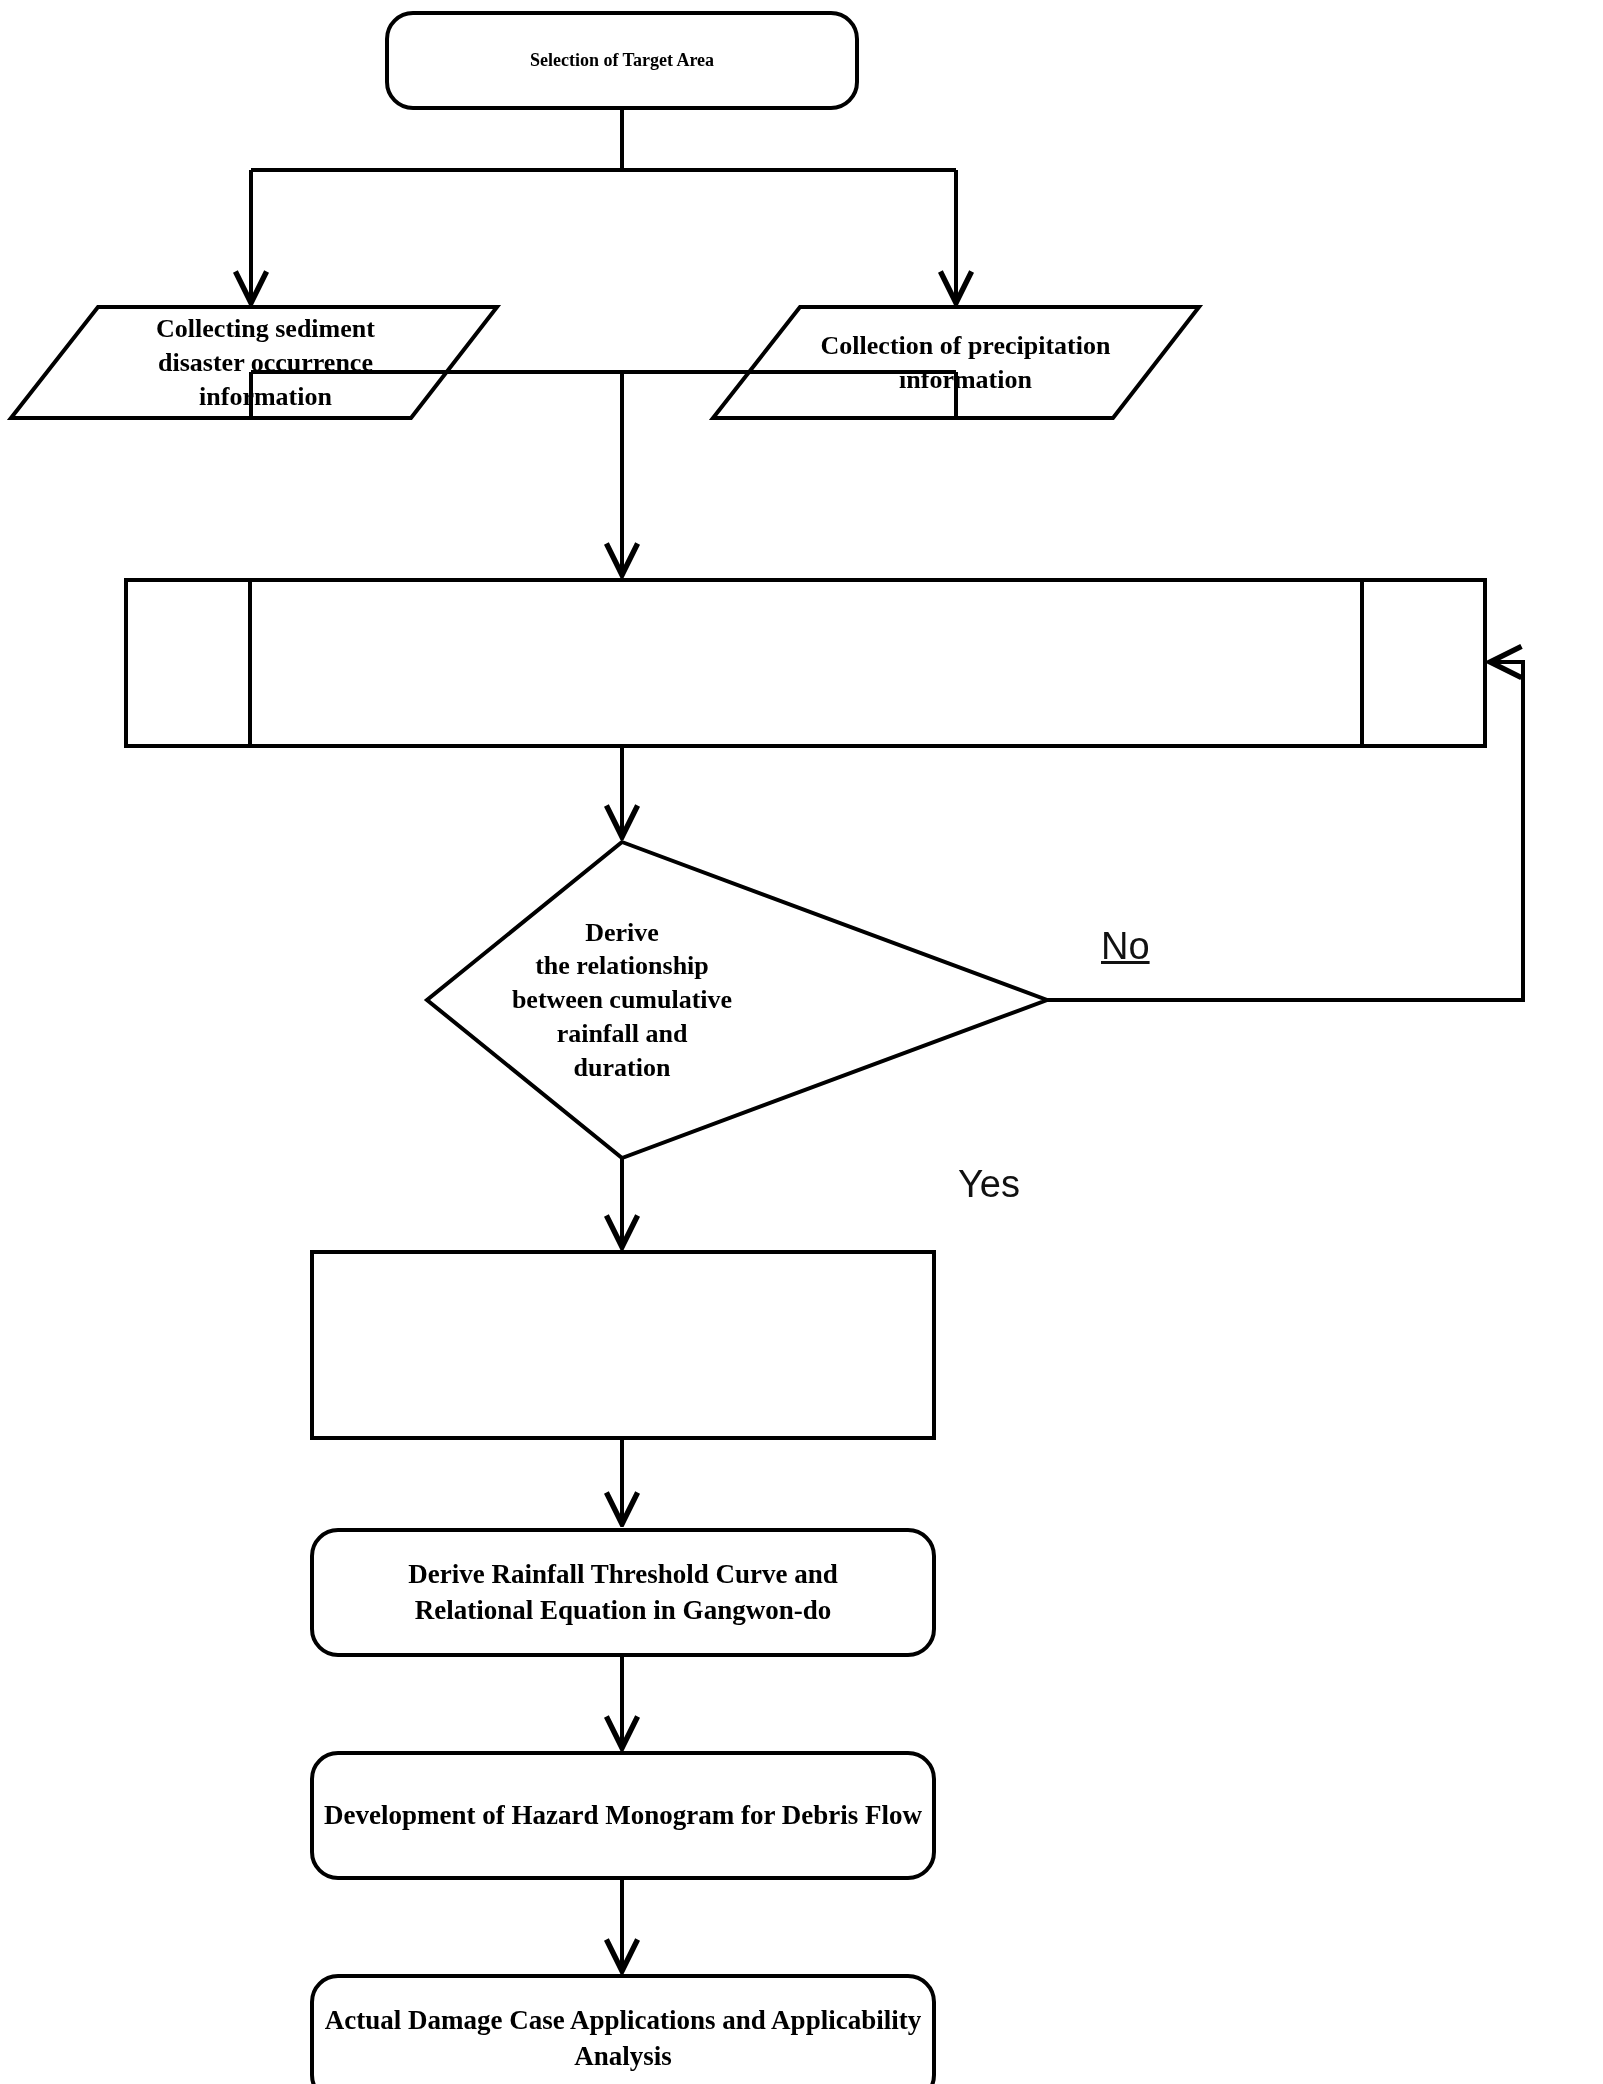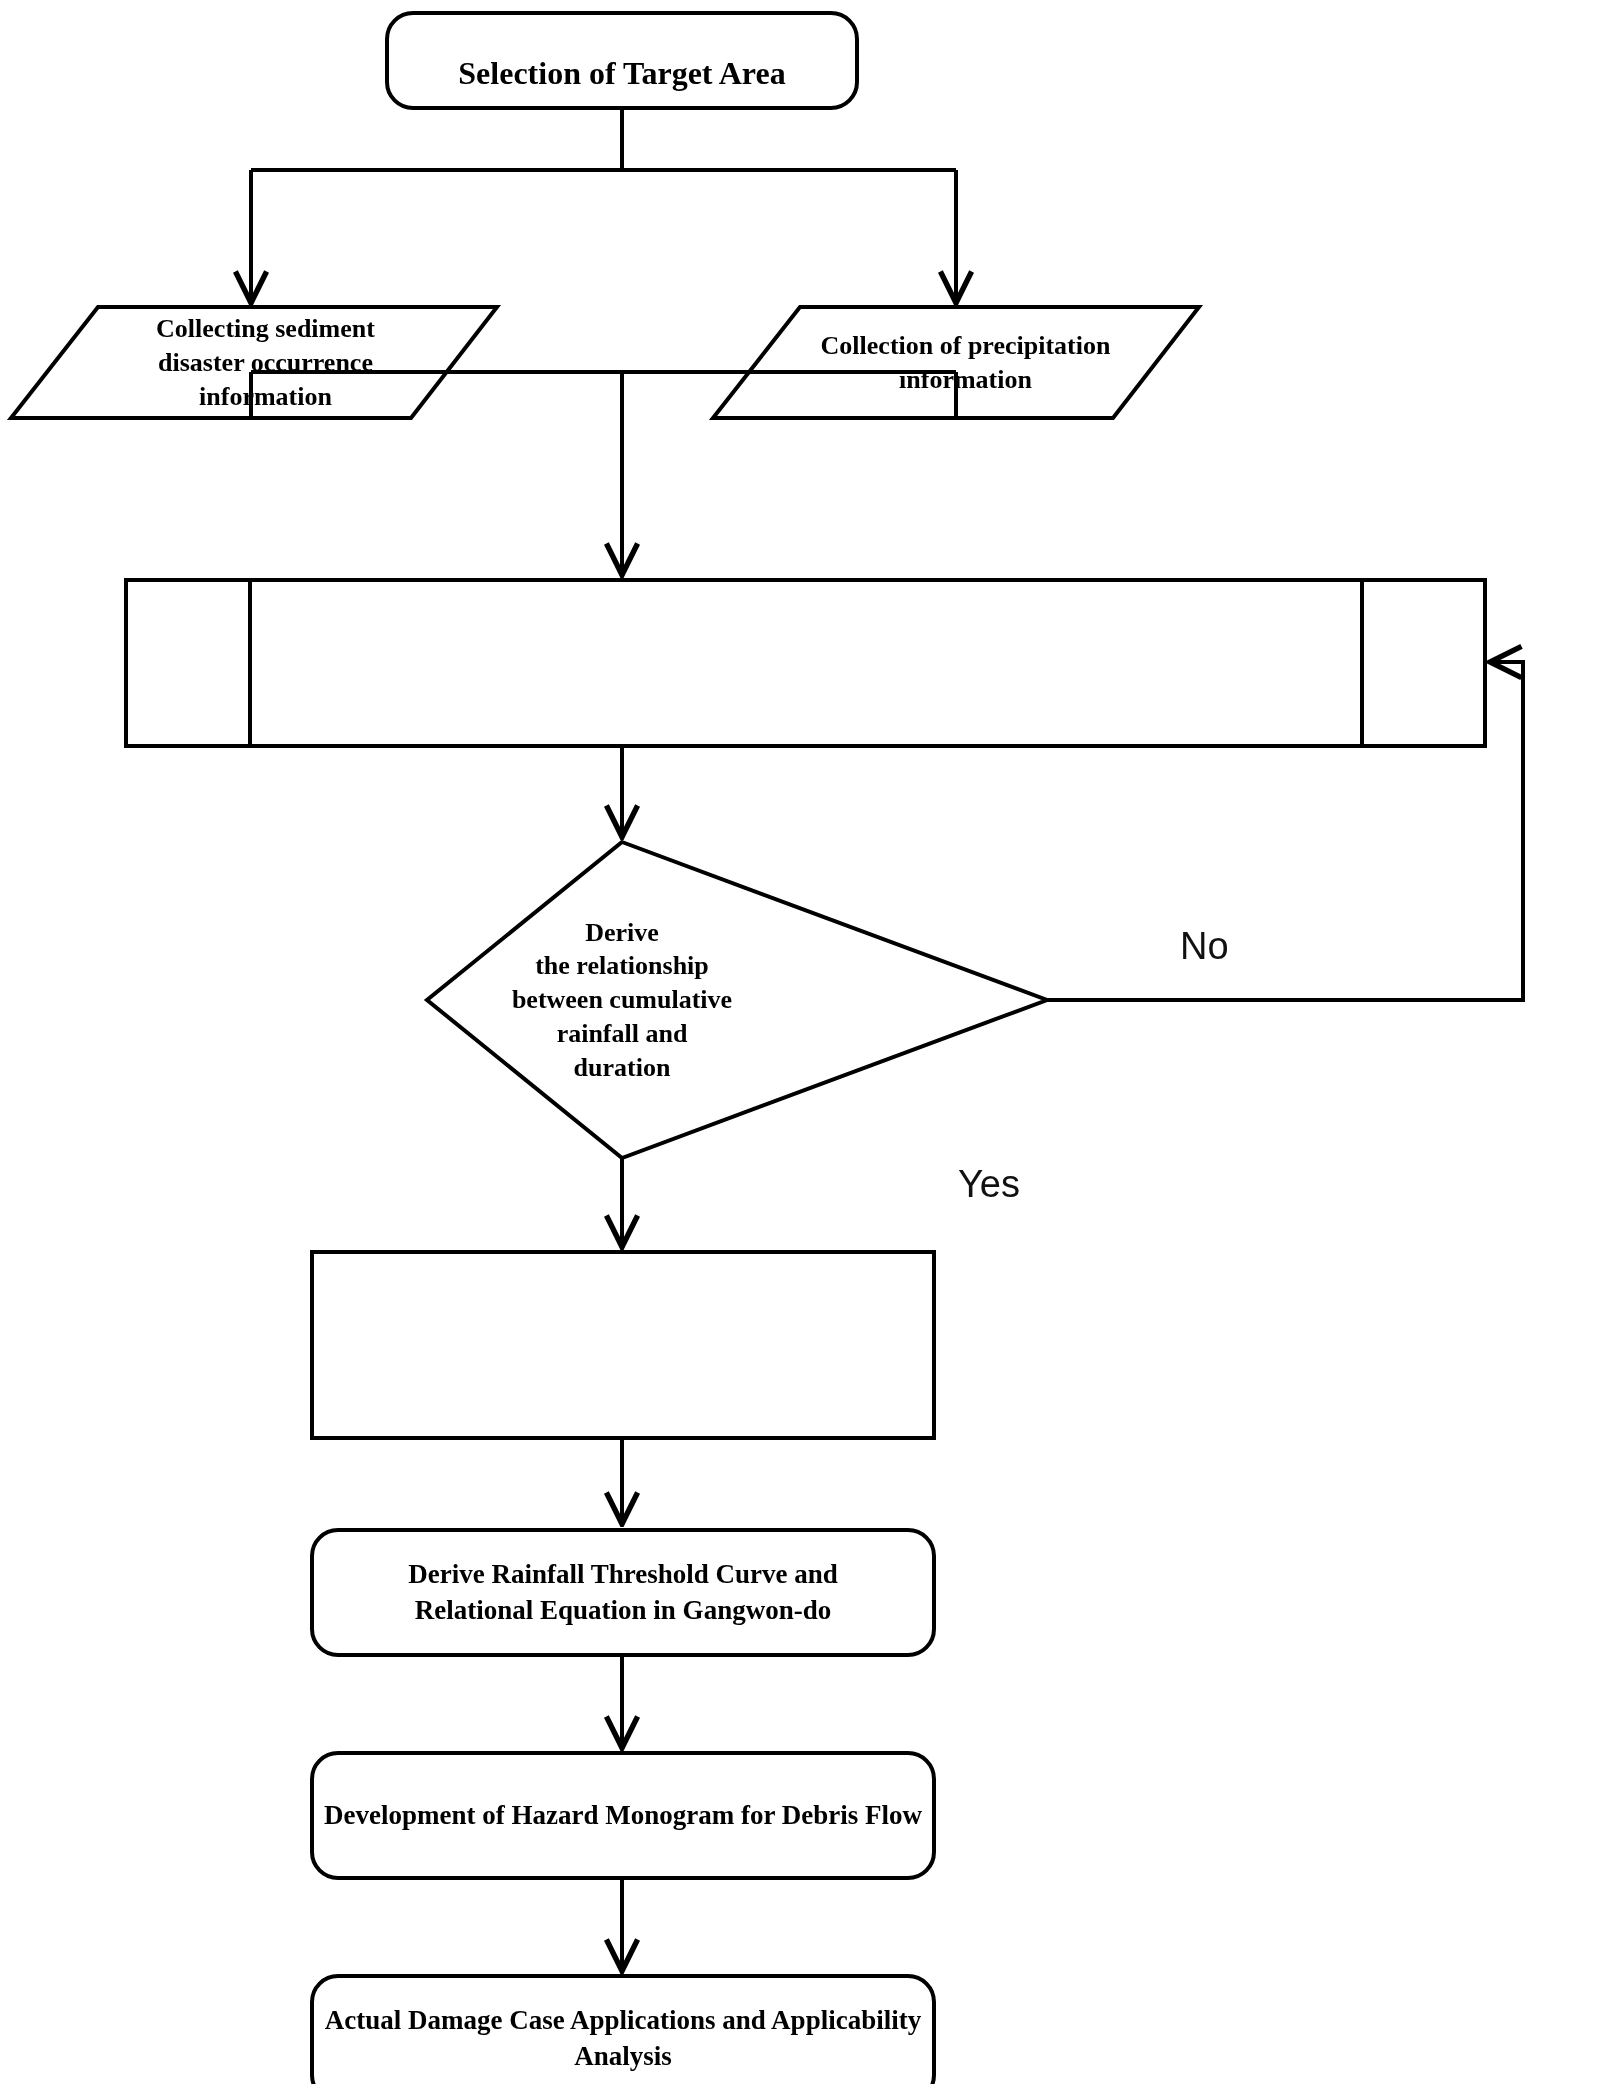--- a/index.html
+++ b/index.html
@@ -84,21 +84,21 @@
       <path d="M622,1655 L622,1745" marker-end="url(#arrow)"></path>
 
       <rect x="312" y="1753" width="622" height="125" rx="26" ry="26"></rect>
 
       <path d="M622,1878 L622,1968" marker-end="url(#arrow)"></path>
 
       <rect x="312" y="1976" width="622" height="125" rx="26" ry="26"></rect>
     </g>
   </svg>
 
-  <div class="node-label" style="left:387px;top:26px;width:470px;height:95px;font-size:32px;">Selection of Target Area</div>
+  <div class="node-label" style="left:387px;top:13px;width:470px;height:95px;font-size:18px;">Selection of Target Area</div>
 
   <div class="node-label" style="left:118px;top:305px;width:295px;height:116px;font-size:26px;">Collecting sediment
 disaster occurrence
 information</div>
 
   <div class="node-label" style="left:808px;top:305px;width:315px;height:116px;font-size:26px;">Collection of precipitation
 information</div>
 
 
   <div class="node-label" style="left:492px;top:865px;width:260px;height:270px;font-size:26px;">Derive
@@ -109,17 +109,17 @@
 
 
   <div class="node-label" style="left:322px;top:1753px;width:602px;height:125px;font-size:27px;">Development of Hazard Monogram for Debris Flow</div>
 
   <div class="node-label" style="left:322px;top:1530px;width:602px;height:125px;font-size:27px;">Derive Rainfall Threshold Curve and
 Relational Equation in Gangwon-do</div>
 
   <div class="node-label" style="left:322px;top:1976px;width:602px;height:125px;font-size:27px;">Actual Damage Case Applications and Applicability
 Analysis</div>
 
-  <div class="branch-label" style="left:1180px;top:925px;font-size:38px;">No</div>
+  <div class="branch-label" style="left:1101px;top:925px;font-size:38px;text-decoration:underline;">No</div>
 
   <div class="branch-label" style="left:958px;top:1163px;font-size:38px;">Yes</div>
 
 </div>
 
 </body></html>

